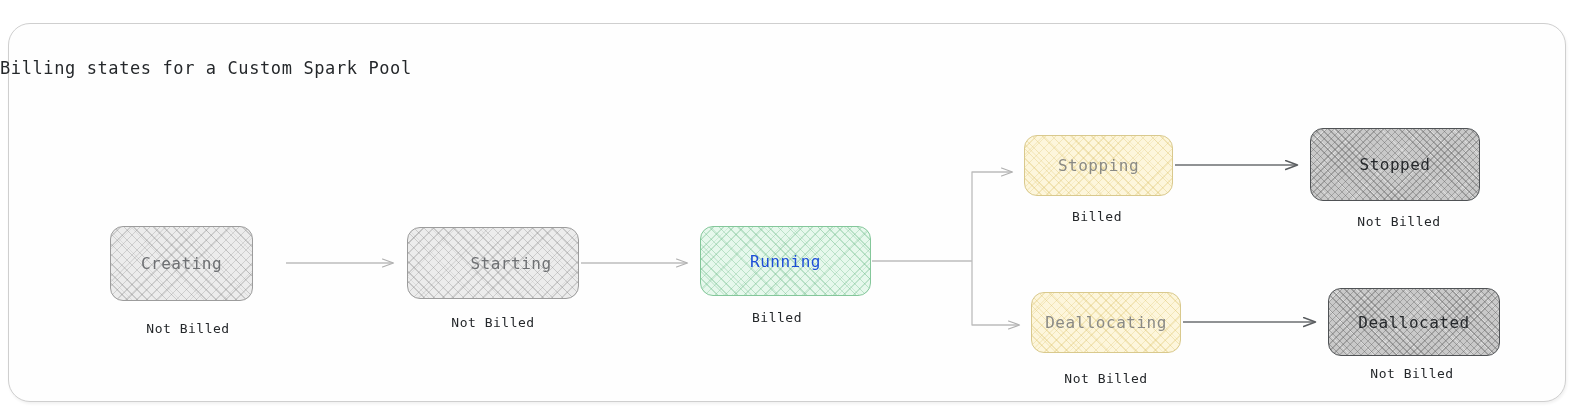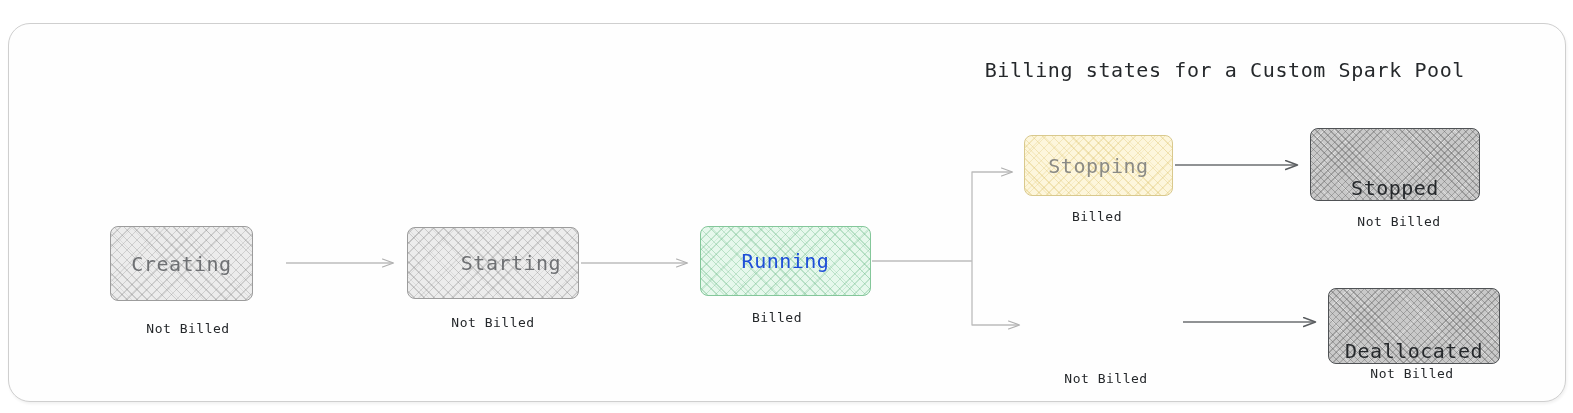--- a/index.html
+++ b/index.html
@@ -31,44 +31,44 @@
     border-radius: 22px;
     background: #fefefe;
     box-shadow: 1px 2px 3px rgba(0,0,0,0.06);
   }
   
   #diagram-title {
     position: absolute;
     left: 0;
     top: 58px;
     width: 1465px;
-    text-align: right;
-    font-size: 20px;
+    text-align: left;
+    font-size: 17px;
     letter-spacing: 0.6px;
     color: #25282b;
     white-space: pre;
   }
   
   #edges {
     position: absolute;
     left: 0;
     top: 0;
     width: 1573px;
     height: 413px;
     overflow: visible;
   }
   
   .node {
     position: absolute;
     box-sizing: border-box;
     display: flex;
     align-items: center;
     justify-content: center;
-    border-radius: 8px;
-    font-size: 20px;
+    border-radius: 13px;
+    font-size: 16px;
     letter-spacing: 0.5px;
     white-space: pre;
     overflow: hidden;
   }
   .node .node-text { position: relative; z-index: 3; }
   .node .hatch {
     position: absolute;
     left: -2px; top: -2px; right: -2px; bottom: -2px;
     z-index: 1;
     pointer-events: none;
@@ -114,21 +114,20 @@
       repeating-linear-gradient(-45deg, rgba(214,185,86,0.26) 0 1px, transparent 1px 7px),
       repeating-linear-gradient(45deg, rgba(214,185,86,0.15) 0 1px, transparent 1px 19px),
       repeating-linear-gradient(-45deg, rgba(214,185,86,0.15) 0 1px, transparent 1px 27px);
   }
 
   
   .node.grey-dark {
     background: #c9c9c9;
     border: 1.8px solid #4f5255;
     color: #25282b;
-    align-items: flex-end;
   }
   .node.grey-dark .hatch {
     background-image:
       repeating-linear-gradient(45deg, rgba(90,90,90,0.40) 0 1px, transparent 1px 5px),
       repeating-linear-gradient(-45deg, rgba(90,90,90,0.36) 0 1px, transparent 1px 5px),
       repeating-linear-gradient(45deg, rgba(255,255,255,0.40) 0 1px, transparent 1px 17px),
       repeating-linear-gradient(-45deg, rgba(255,255,255,0.34) 0 1px, transparent 1px 23px);
   }
 
   
@@ -198,21 +197,25 @@
     <span class="node-text">Stopping</span>
   </div>
   <div class="billing-label" style="left:997px; top:209px; width:200px;">Billed</div>
 
   <div class="node grey-dark" style="left:1310px; top:128px; width:170px; height:73px;">
     <span class="hatch"></span>
     <span class="node-text">Stopped</span>
   </div>
   <div class="billing-label" style="left:1299px; top:214px; width:200px;">Not Billed</div>
 
+  <div class="node cream" style="left:1031px; top:292px; width:150px; height:61px;">
+    <span class="hatch"></span>
+    <span class="node-text">Deallocating</span>
+  </div>
   <div class="billing-label" style="left:1006px; top:371px; width:200px;">Not Billed</div>
 
-  <div class="node grey-dark" style="left:1328px; top:288px; width:172px; height:76px;">
+  <div class="node grey-dark" style="left:1328px; top:288px; width:172px; height:68px;">
     <span class="hatch"></span>
     <span class="node-text">Deallocated</span>
   </div>
   <div class="billing-label" style="left:1312px; top:366px; width:200px;">Not Billed</div>
 
 </div>
 
 </body></html>

